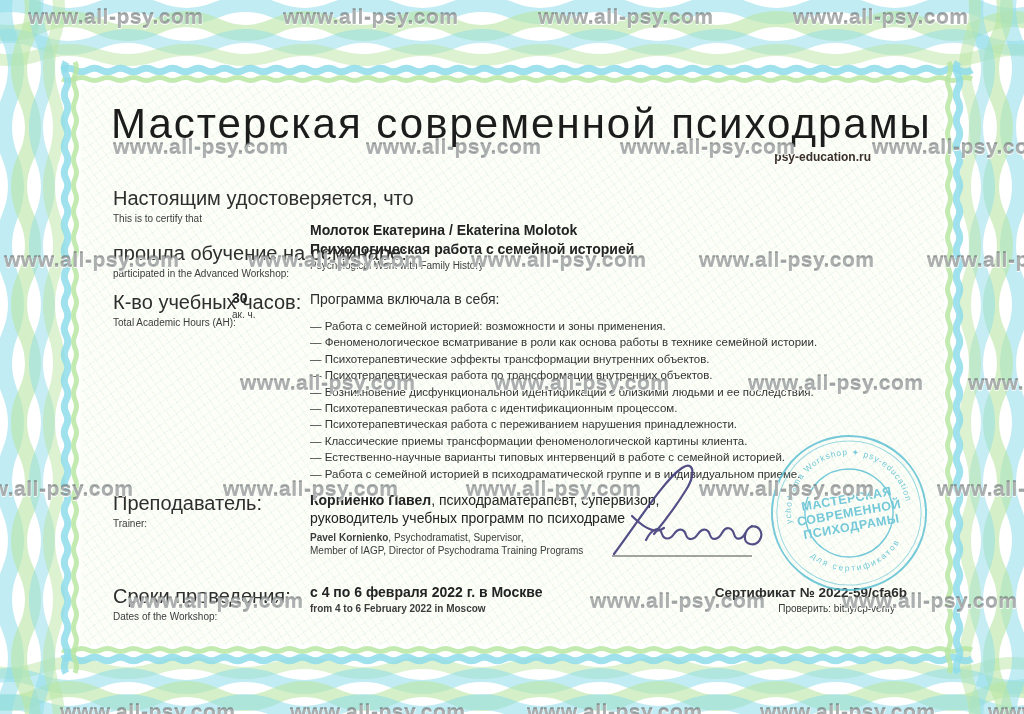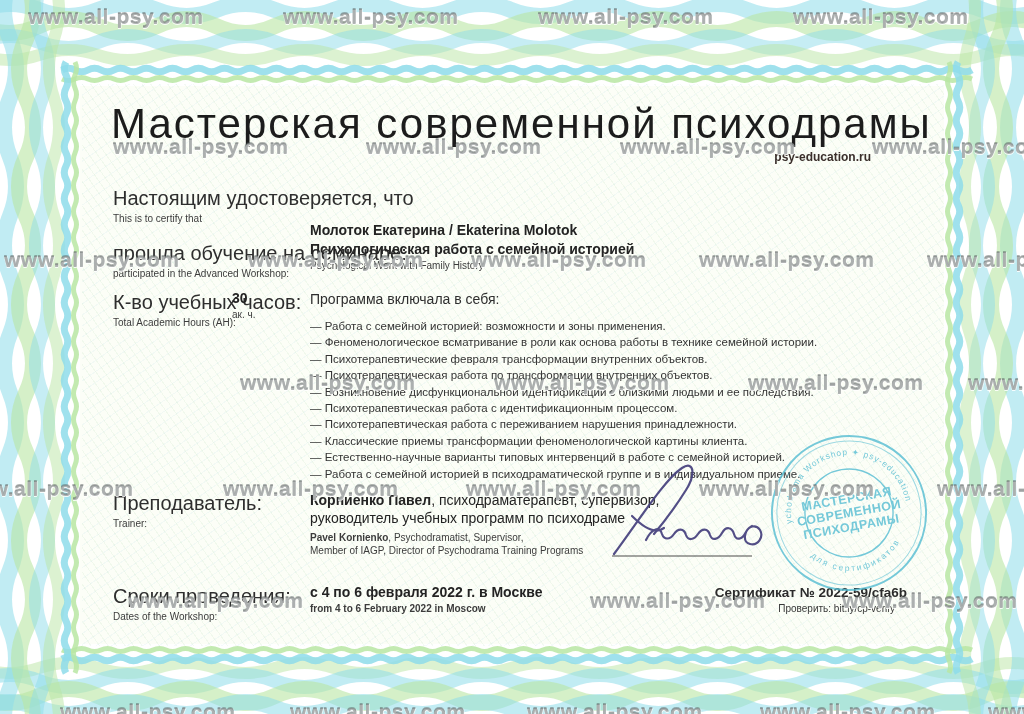--- a/index.html
+++ b/index.html
@@ -97,21 +97,21 @@
     </div>
     <div class="abs" style="left:232px;top:290px;">
       <div class="val-ru">30</div>
       <div class="val-en">ак. ч.</div>
     </div>
 
     <div class="abs heading" style="left:310px;top:291px;">Программа включала в себя:</div>
     <div class="abs" style="left:310px;top:318px;">
         <div class="program-item">— Работа с семейной историей: возможности и зоны применения.</div>
         <div class="program-item">— Феноменологическое всматривание в роли как основа работы в технике семейной истории.</div>
-        <div class="program-item">— Психотерапевтические февраля трансформации внутренних объектов.</div>
+        <div class="program-item">— Психотерапевтические эффекты трансформации внутренних объектов.</div>
         <div class="program-item">— Психотерапевтическая работа по трансформации внутренних объектов.</div>
         <div class="program-item">— Возникновение дисфункциональной идентификации с близкими людьми и ее последствия.</div>
         <div class="program-item">— Психотерапевтическая работа с идентификационным процессом.</div>
         <div class="program-item">— Психотерапевтическая работа с переживанием нарушения принадлежности.</div>
         <div class="program-item">— Классические приемы трансформации феноменологической картины клиента.</div>
         <div class="program-item">— Естественно-научные варианты типовых интервенций в работе с семейной историей.</div>
         <div class="program-item">— Работа с семейной историей в психодраматической группе и в индивидуальном приеме.</div>
       </div>
 
     <div class="abs" style="left:113px;top:492px;">

